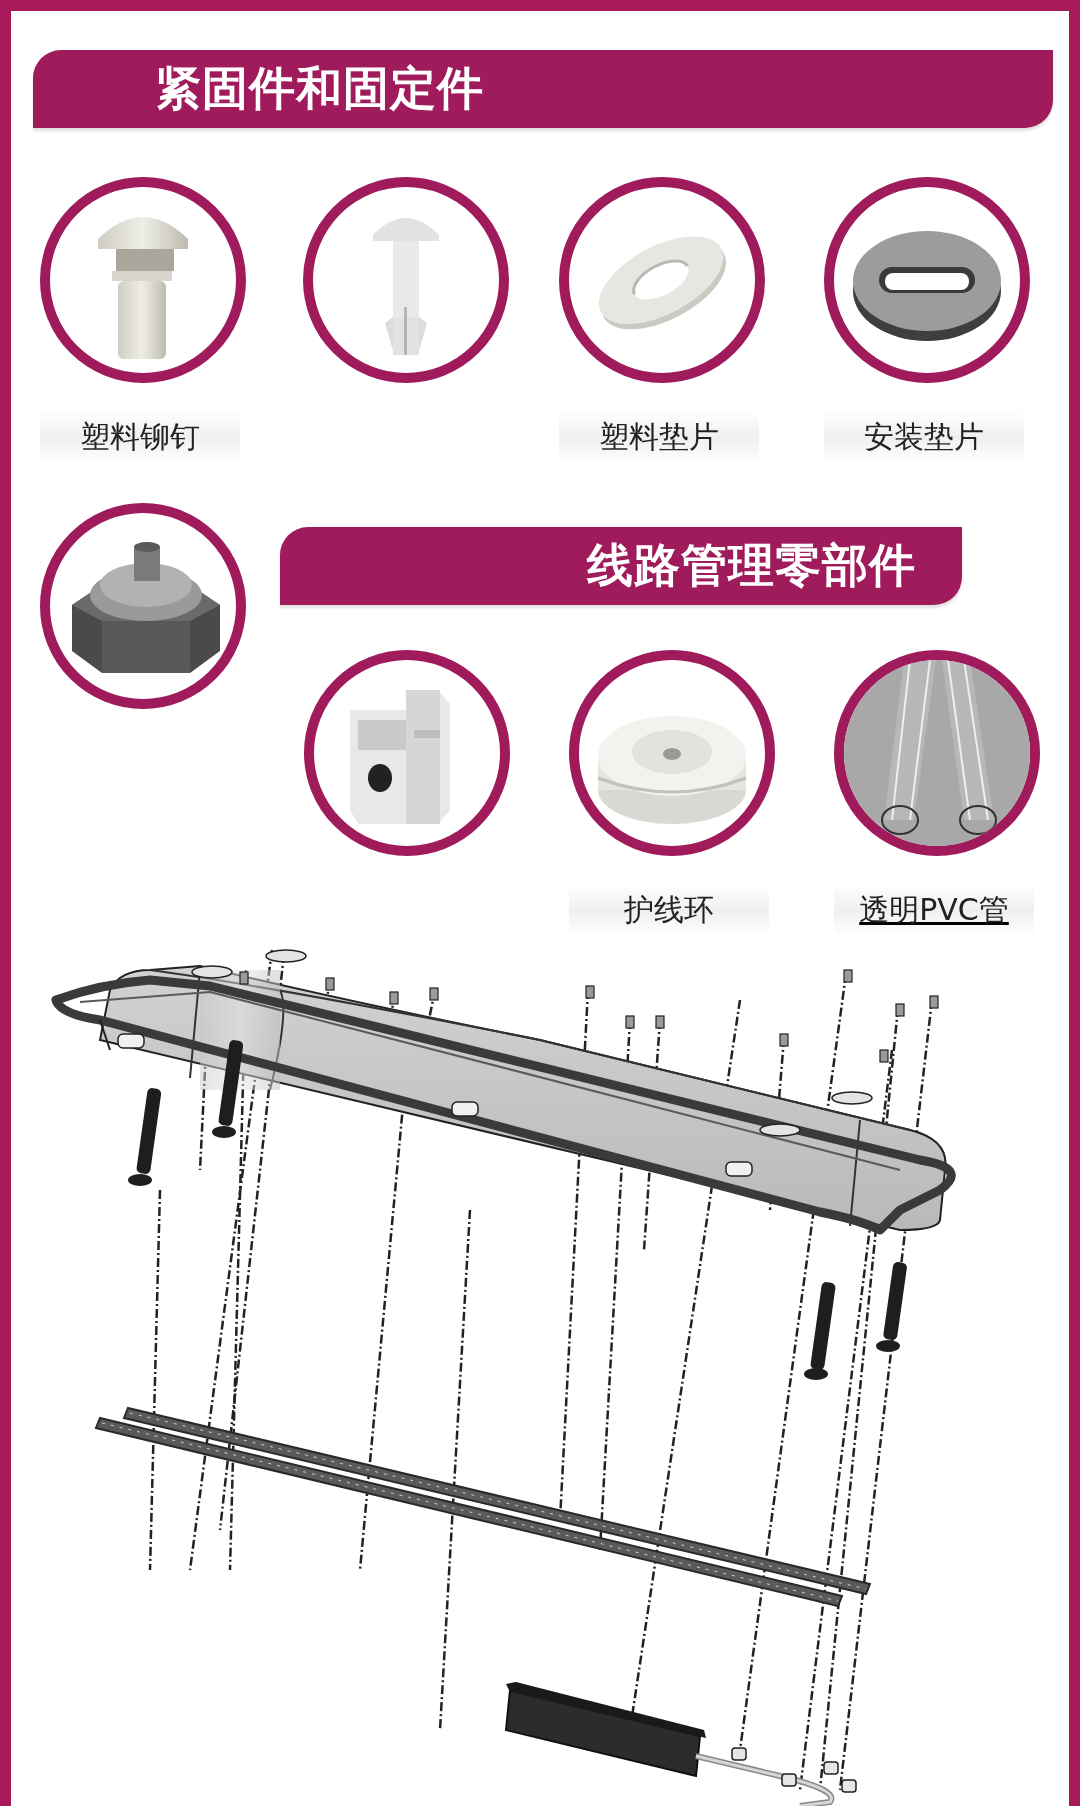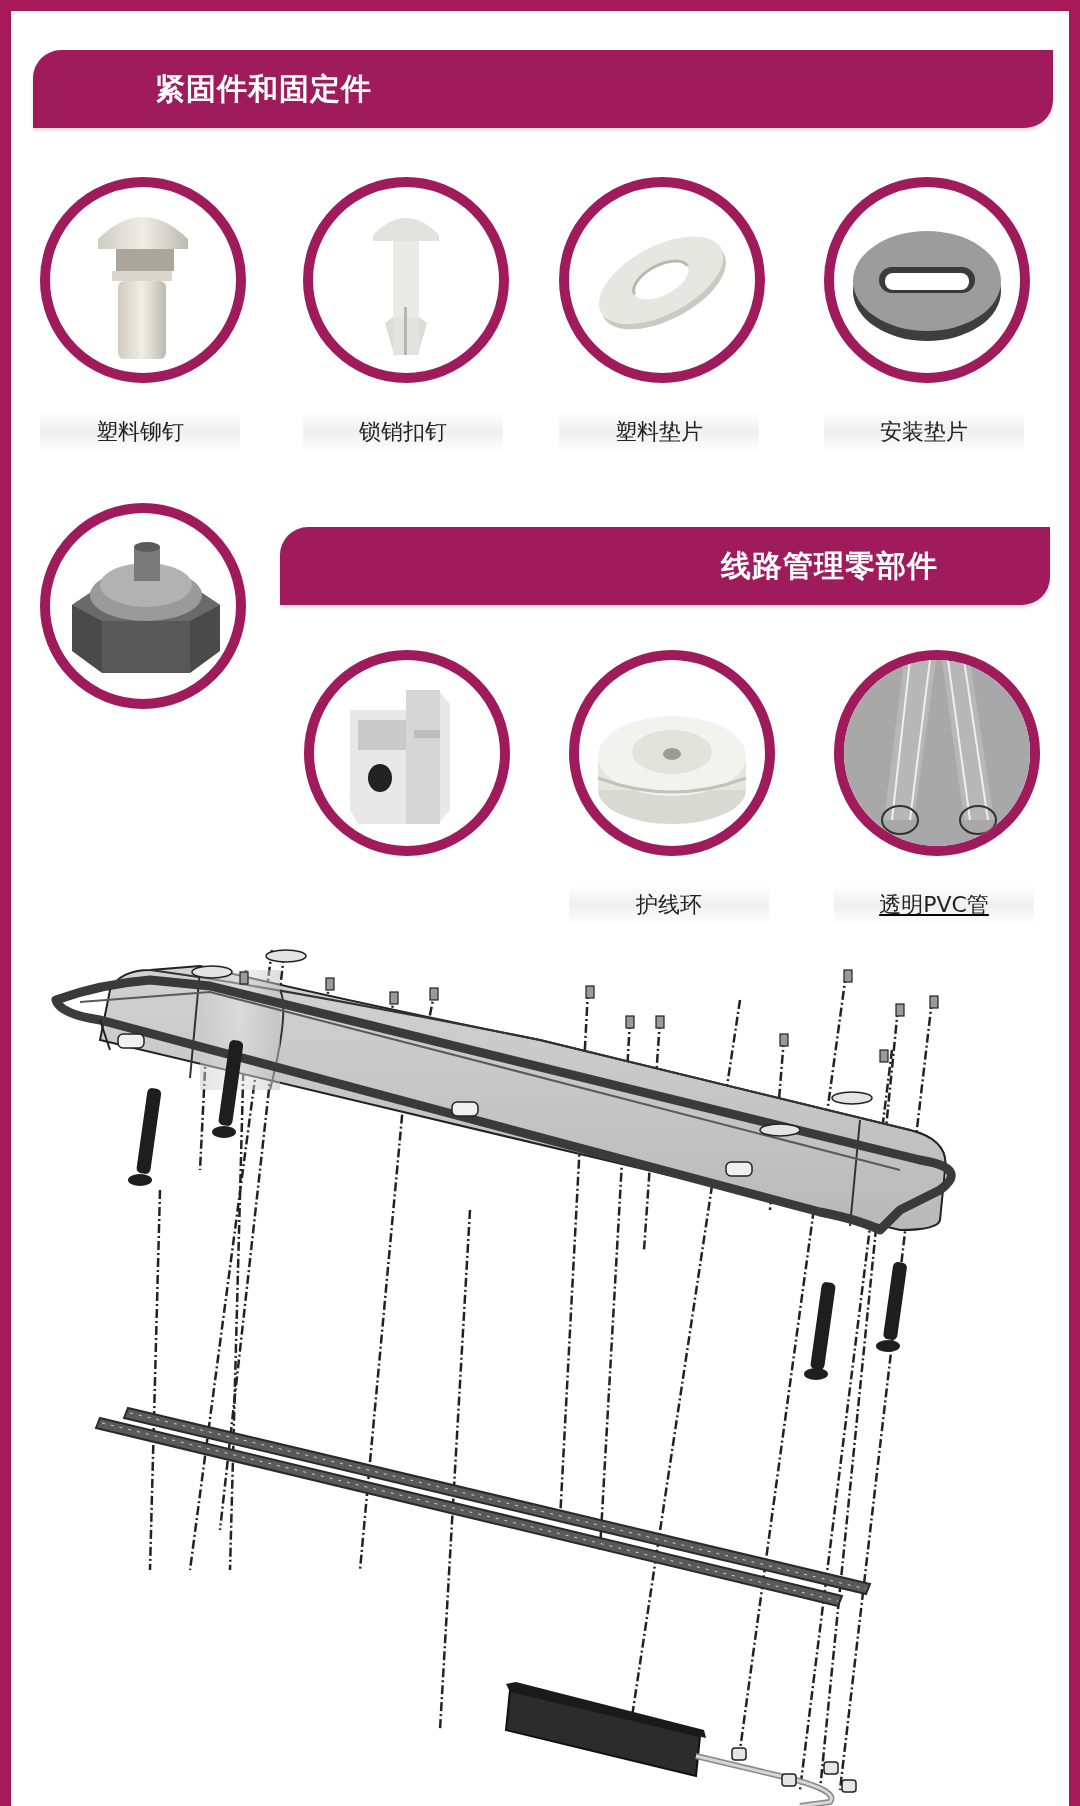--- a/index.html
+++ b/index.html
@@ -2,31 +2,31 @@
 <html><head>
 <meta charset="utf-8">
 <style>
   html, body { margin:0; padding:0; background:#ffffff; }
   body { width:1080px; height:1806px; position:relative; overflow:hidden;
          font-family:"DejaVu Sans","Liberation Sans",sans-serif; }
   .frame { position:absolute; left:0; top:0; width:1080px; height:1806px;
            box-sizing:border-box; border-left:11px solid #a8195a; border-right:11px solid #a8195a;
            border-top:11px solid #a8195a; border-bottom:none; background:#ffffff; }
   .banner { position:absolute; background:#a01b5c; color:#ffffff; font-weight:bold;
-            font-size:30px; letter-spacing:1px; display:flex; align-items:center;
+            font-size:46px; letter-spacing:1px; display:flex; align-items:center;
             box-shadow:0 3px 3px rgba(0,0,0,0.12); }
   .banner-1 { left:33px; top:50px; width:1020px; height:78px;
               border-radius:28px 0 28px 0; padding-left:122px; box-sizing:border-box; }
-  .banner-2 { left:280px; top:527px; width:770px; height:78px;
-              border-radius:28px 0 28px 0; justify-content:flex-end; padding-right:112px; box-sizing:border-box; }
+  .banner-2 { left:280px; top:527px; width:682px; height:78px;
+              border-radius:28px 0 28px 0; justify-content:flex-end; padding-right:46px; box-sizing:border-box; }
   .item { position:absolute; width:200px; text-align:center; }
   .circle { width:186px; height:186px; margin:0 auto; border:10px solid #a01b5c;
             border-radius:50%; background:#ffffff; position:relative; overflow:hidden; box-sizing:content-box; }
   .circle svg { position:absolute; left:0; top:0; width:186px; height:186px; }
-  .label { margin-top:28px; font-size:22px; color:#222222; font-weight:normal;
+  .label { margin-top:28px; font-size:30px; color:#222222; font-weight:normal;
            background:linear-gradient(180deg, rgba(240,240,240,0.0), rgba(238,238,238,0.9) 50%, rgba(240,240,240,0)); padding:6px 0; }
   .diagram { position:absolute; left:40px; top:930px; width:1000px; height:876px; }
 </style>
 </head>
 <body>
 
 <div class="frame"></div>
 
 <div class="banner banner-1">
   <span>紧固件和固定件</span>
@@ -54,21 +54,20 @@
 <div class="item" style="left:303px; top:177px;">
   <div class="circle">
     <svg viewBox="0 0 186 186">
       <path d="M60 48 Q93 14 126 48 L126 54 L60 54 Z" fill="#e2e2e0"></path>
       <rect x="80" y="54" width="26" height="82" fill="#e9e9e7"></rect>
       <path d="M72 136 L80 130 L80 164 Z M114 136 L106 130 L106 164 Z" fill="#dcdcda"></path>
       <rect x="80" y="130" width="26" height="38" fill="#e2e2e0"></rect>
       <rect x="91" y="120" width="3" height="48" fill="#b5b5b3"></rect>
     </svg>
   </div>
-  <div class="label">锁销扣钉</div>
 </div>
 
 <div class="item" style="left:559px; top:177px;">
   <div class="circle">
     <svg viewBox="0 0 186 186">
       <g transform="rotate(-28 93 95)">
         <ellipse cx="93" cy="99" rx="68" ry="34" fill="#c9cbc3"></ellipse>
         <ellipse cx="93" cy="93" rx="68" ry="34" fill="#e6e7e0"></ellipse>
         <ellipse cx="93" cy="93" rx="30" ry="15" fill="#ffffff"></ellipse>
         <path d="M63 93 A30 15 0 0 1 123 93" fill="none" stroke="#b8b9b2" stroke-width="3"></path>

